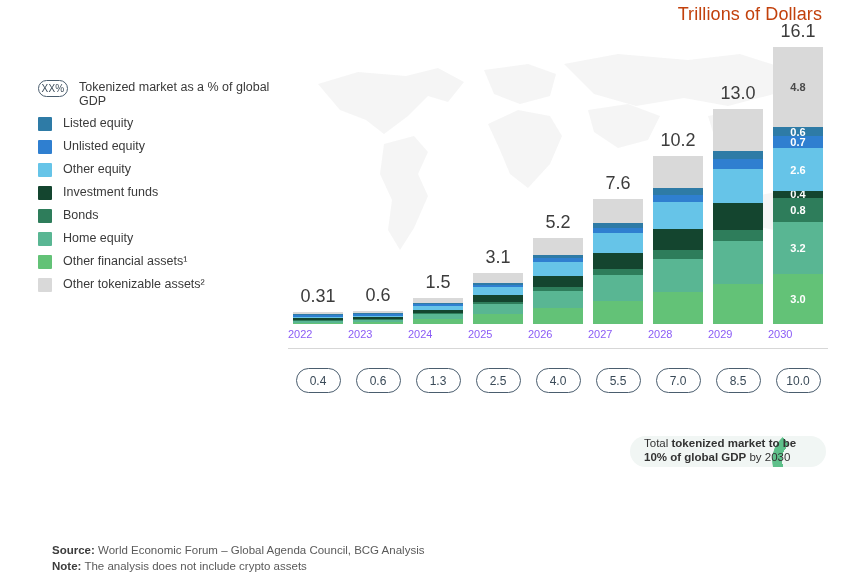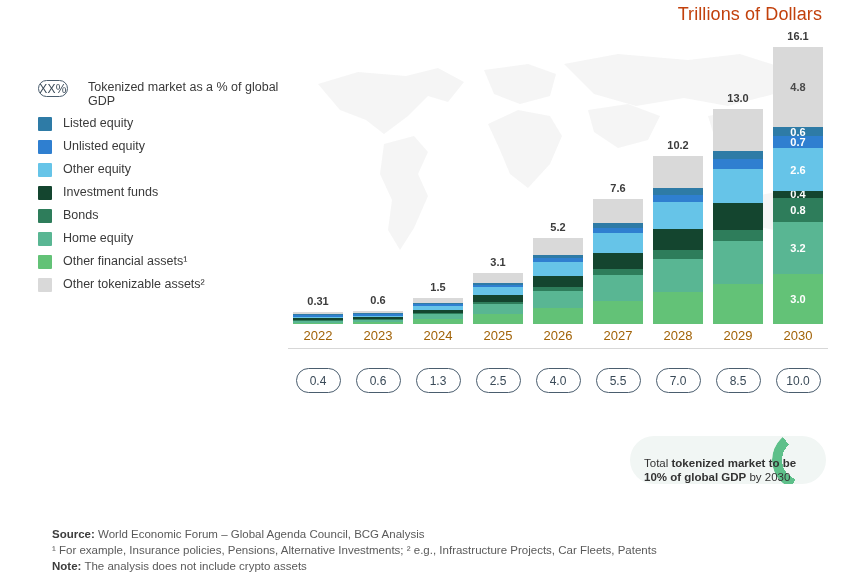--- a/index.html
+++ b/index.html
@@ -40,25 +40,25 @@
     border-radius: 1px;
   }
   .legend-label {
     font-size: 12.5px;
     color: #3a3a3a;
     line-height: 15px;
   }
   .pct-badge {
     width: 30px; height: 17px;
     flex: 0 0 30px;
-    margin-right: 20px;
+    margin-right: 11px;
     margin-top: 0px;
     border: 1px solid #4a5d6e;
     border-radius: 9px;
-    font-size: 12px;
+    font-size: 10px;
     color: #3a4a58;
     display: flex;
     align-items: center;
     justify-content: center;
     letter-spacing: .2px;
   }
   .legend-row.badge-row .legend-label { line-height: 14px; font-size: 12.5px; }
 
   
   .plot {
@@ -82,24 +82,24 @@
   .bar-col {
     flex: 1 1 0;
     display: flex;
     flex-direction: column;
     align-items: center;
     justify-content: flex-end;
     height: 100%;
     position: relative;
   }
   .bar-total {
-    font-size: 11px;
+    font-size: 18px;
     color: #3c3c3c;
     margin-bottom: 5px;
-    font-weight: 700;
+    font-weight: 400;
   }
   .bar-stack {
     width: 50px;
     display: flex;
     flex-direction: column-reverse;
   }
   .seg { width: 100%; position: relative; }
   .seg-label {
     position: absolute;
     left: 0; right: 0;
@@ -119,23 +119,22 @@
     background: #d7d7d7;
   }
   .x-labels {
     position: absolute;
     left: 288px; top: 328px;
     width: 540px;
     display: flex;
   }
   .x-label {
     flex: 1 1 0;
-    text-align: center;
-    font-size: 13px;
-    color: #a16207;
+    font-size: 11px;
+    color: #8b5cf6;
   }
   .gdp-row {
     position: absolute;
     left: 288px; top: 368px;
     width: 540px;
     display: flex;
   }
   .gdp-cell {
     flex: 1 1 0;
     display: flex;
@@ -150,25 +149,25 @@
     justify-content: center;
     font-size: 12px;
     color: #3a4a58;
     background: #fff;
   }
 
   
   .callout {
     position: absolute;
     left: 630px; top: 436px;
-    width: 196px; height: 48px;
+    width: 196px; height: 31px;
     background: #f1f6f4;
     border-radius: 24px;
     display: flex;
-    align-items: flex-end;
+    align-items: flex-start;
     padding: 0 14px;
     overflow: hidden;
   }
   .callout-text {
     font-size: 11.5px;
     color: #333;
     line-height: 14px;
     z-index: 2;
   }
   .callout-text b { font-weight: bold; }
@@ -437,17 +436,16 @@
   <div class="callout">
     <div class="callout-arc"></div>
     <div class="callout-text">
       <span>Total </span><b>tokenized market to be</b><br>
       <b>10% of global GDP</b><span> by 2030</span>
     </div>
   </div>
 
   <div class="footer">
     <div><b>Source:</b><span> World Economic Forum – Global Agenda Council, BCG Analysis</span></div>
-    <div>¹ For example, Insurance policies, Pensions, Alternative Investments; ² e.g., Infrastructure Projects, Car Fleets, Patents</div>
     <div><b>Note:</b><span> The analysis does not include crypto assets</span></div>
   </div>
 
 </div>
 
 </body></html>

